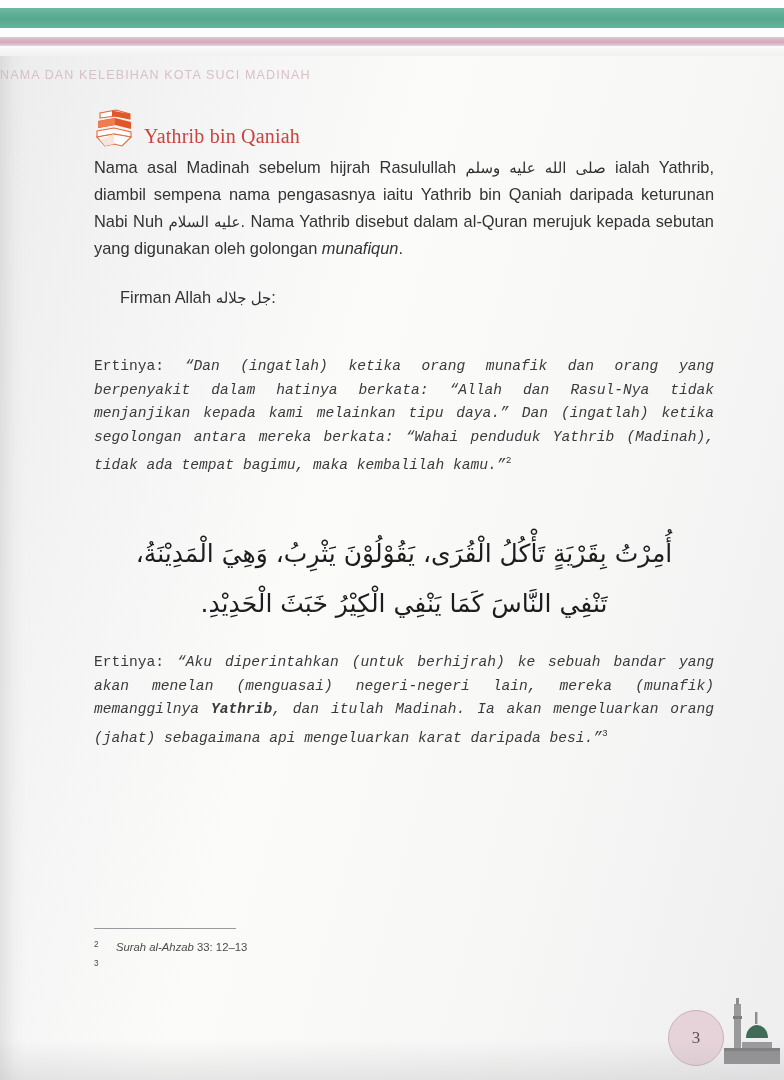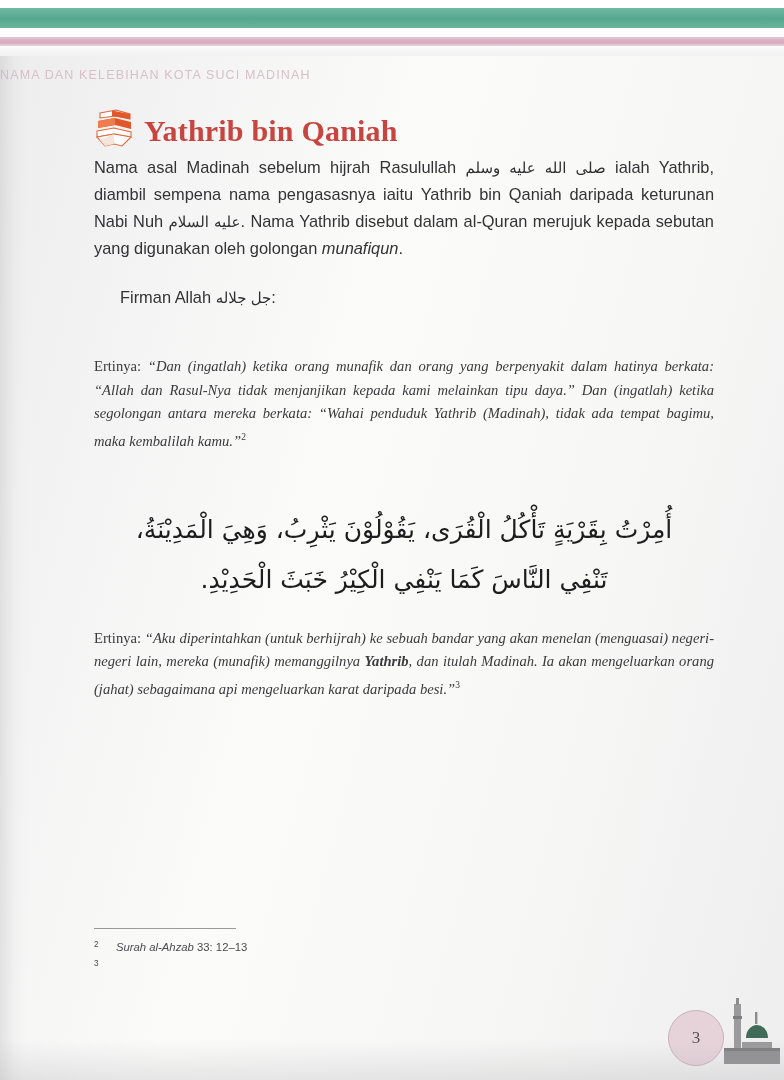--- a/index.html
+++ b/index.html
@@ -79,22 +79,22 @@
     margin-bottom: 6px;
   }
   .books-icon {
     width: 40px;
     height: 42px;
     position: relative;
     flex: none;
   }
   .section-title {
     font-family: "Liberation Serif", serif;
-    font-weight: bold;
-    font-size: 30px;
+    font-weight: normal;
+    font-size: 20px;
     color: #c8443f;
     letter-spacing: 0.2px;
     line-height: 1;
     padding-bottom: 2px;
     white-space: nowrap;
   }
 
   
   p.body {
     margin: 0 0 0 0;
@@ -139,21 +139,21 @@
 
   
   p.translation {
     margin: 0;
     font-size: 14.6px;
     line-height: 23.5px;
     font-style: italic;
     color: #3a3a3d;
     text-align: justify;
     text-justify: inter-word;
-    font-family: Liberation Serif, serif;
+    font-family: Liberation Mono, monospace;
   }
   p.translation .label {
     font-style: normal;
   }
   p.translation b { font-weight: bold; }
   sup.fn {
     font-size: 9.5px;
     vertical-align: super;
     font-style: normal;
   }

